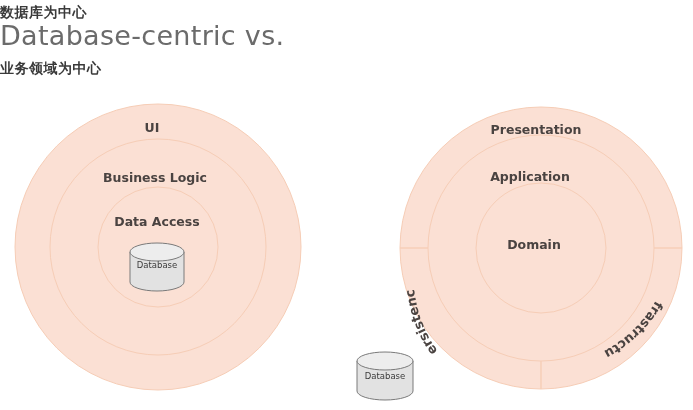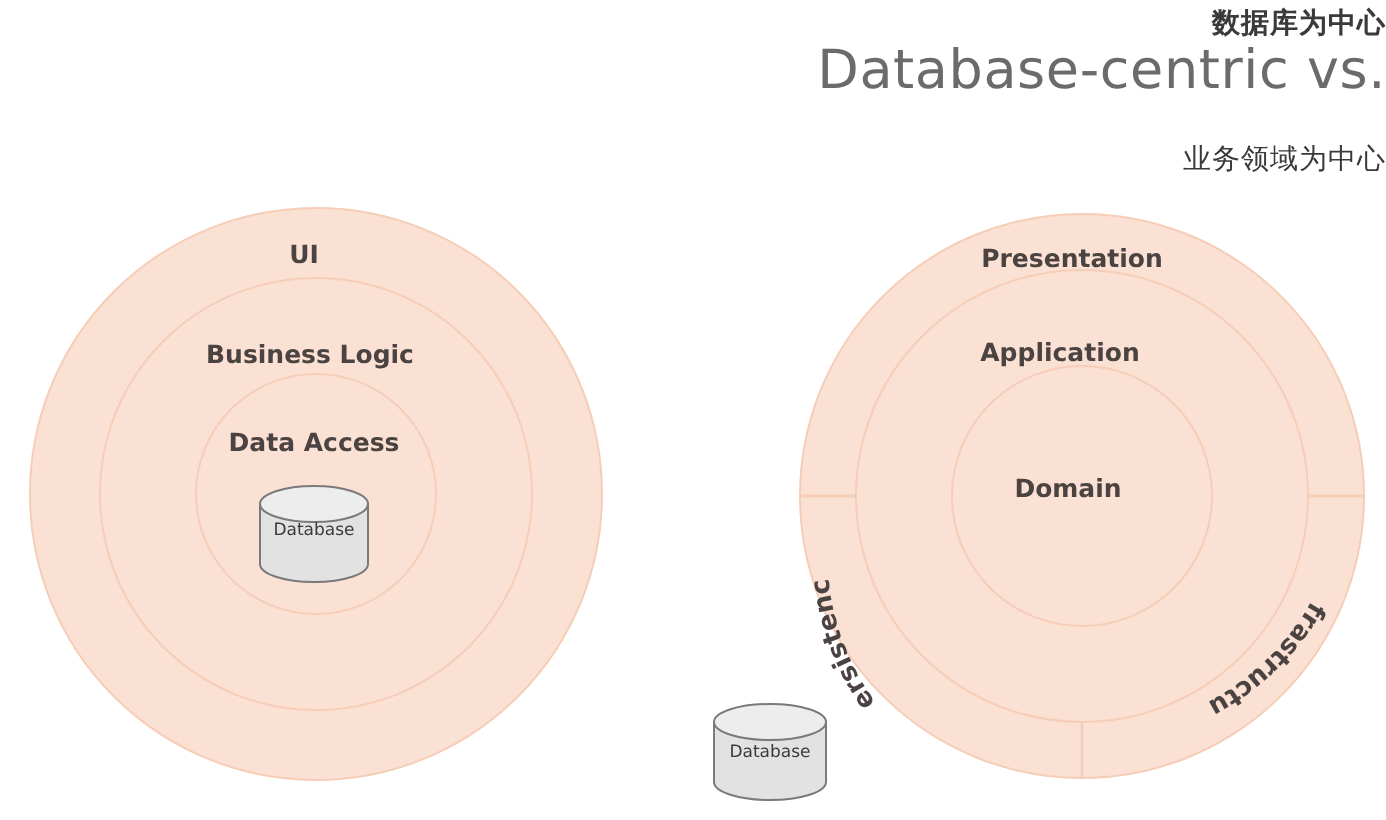--- a/index.html
+++ b/index.html
@@ -21,21 +21,21 @@
     width: 693px;
     height: 410px;
   }
 
   
   .heading {
     position: absolute;
     left: 0;
     top: 0;
     width: 693px;
-    text-align: right;
+    text-align: left;
     pointer-events: none;
   }
   .cn-top {
     font-family: "DejaVu Sans", "Liberation Sans", sans-serif;
     font-size: 14px;
     font-weight: 700;
     color: #3a3a3a;
     line-height: 18px;
     margin-top: 3px;
     letter-spacing: 0.5px;
@@ -44,26 +44,25 @@
     font-family: "DejaVu Sans", "Liberation Sans", sans-serif;
     font-size: 27px;
     font-weight: 400;
     color: #6b6b6b;
     line-height: 30px;
     letter-spacing: 0.3px;
   }
   .cn-bottom {
     font-family: "DejaVu Sans", "Liberation Sans", sans-serif;
     font-size: 14px;
-    font-weight: 400;
+    font-weight: 700;
     color: #3a3a3a;
     line-height: 18px;
-    margin-top: 20px;
+    margin-top: 8px;
     letter-spacing: 0.5px;
-    padding-left: 45px;
   }
 
   
   svg.diagram {
     position: absolute;
     left: 0;
     top: 0;
     width: 693px;
     height: 410px;
   }

